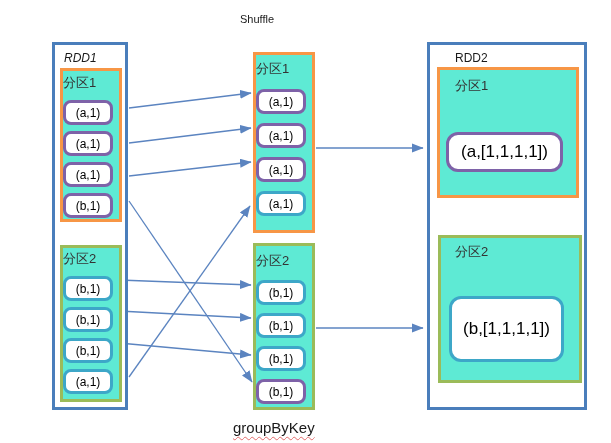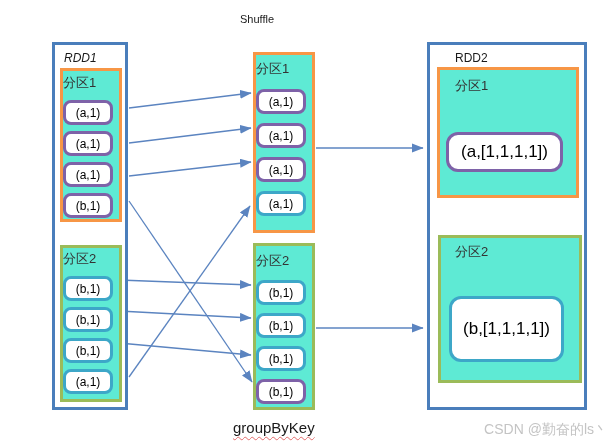--- a/index.html
+++ b/index.html
@@ -132,15 +132,14 @@
     </div>
 
     <div class="part green" id="rdd2-p2" style="left:8px; top:190px; width:144px; height:148px; display:block;">
       <div class="rdd2-part-label" style="left:14px; top:5px;">分区2</div>
       <div class="big-item teal" style="left:8px; top:58px; width:115px; height:66px;">(b,[1,1,1,1])</div>
     </div>
   </div>
 
   <div class="op-label" style="left:233px; top:419px; width:110px;">groupByKey</div>
 
-  <div class="watermark" style="right:3px; top:421px;">CSDN @勤奋的ls丶</div>
 
 </div>
 
 </body></html>

